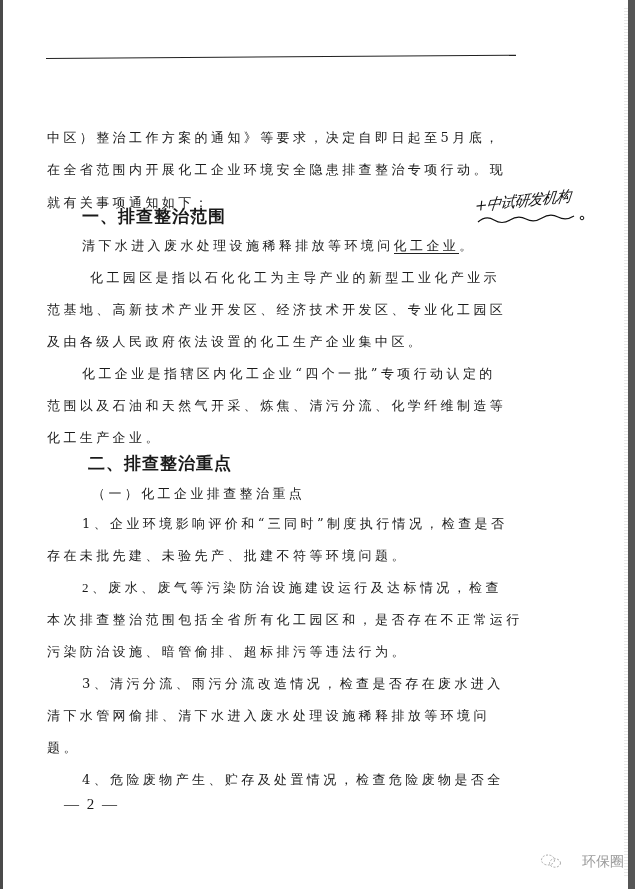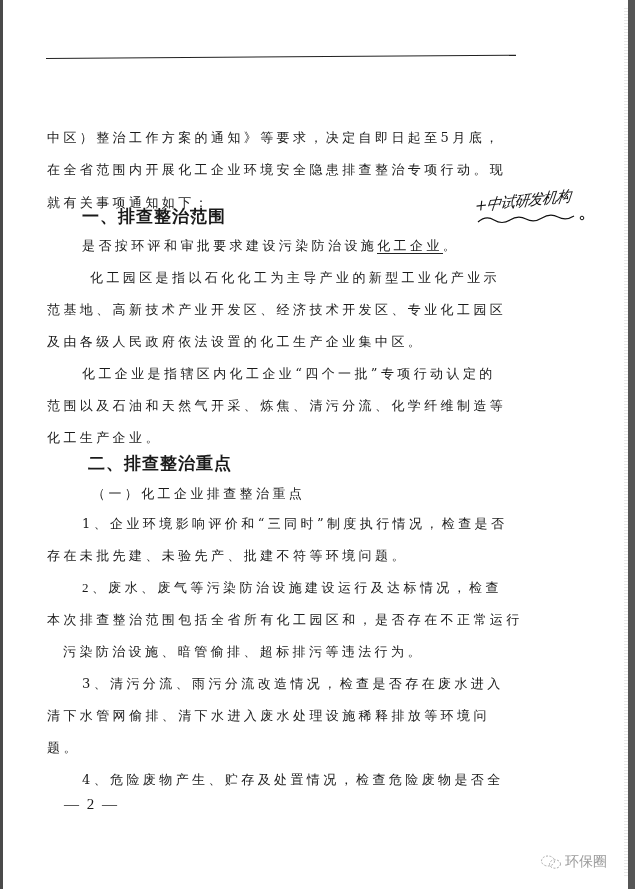--- a/index.html
+++ b/index.html
@@ -53,41 +53,41 @@
       white-space: nowrap;
     }
     .hand-squiggle { position: absolute; left: 476px; top: 212px; }
     .page-number {
       position: absolute; left: 64px; top: 796px;
       font-family: "Liberation Serif", serif; font-size: 15px; letter-spacing: 2px;
       white-space: nowrap;
     }
     .watermark {
       position: absolute; left: 540px; top: 853px;
-      display: flex; align-items: center; gap: 3px;
+      display: flex; gap: 20px;
       color: #9a9a9a; font-family: "DejaVu Sans", sans-serif; font-size: 14px;
     }
   </style>
 </head>
 <body>
 
 <div class="frame-left"></div>
 <div class="frame-right-noise"></div>
 <div class="frame-right"></div>
 
 <div class="top-rule"></div>
 
 <div class="line" style="left:47px; top:128px;">中区）整治工作方案的通知》等要求，决定自即日起至5月底，</div>
 <div class="line" style="left:47px; top:160px;">在全省范围内开展化工企业环境安全隐患排查整治专项行动。现</div>
 <div class="line" style="left:47px; top:193px;">就有关事项通知如下：</div>
 
 <div class="heading" style="left:82px; top:206px;">一、排查整治范围</div>
 
 <div class="line" style="left:82px; top:236px;">
-  <span>是否按环评和审批要求建设污染防治设施</span><span class="underline-mark">化工企业</span><span>。</span>
+  <span>清下水进入废水处理设施稀释排放等环境问</span><span class="underline-mark">化工企业</span><span>。</span>
 </div>
 
 <div class="handwriting">+中试研发机构</div>
 <svg class="hand-squiggle" width="110" height="14" viewBox="0 0 110 14">
   <path d="M2 10 Q10 3 18 8 T34 8 T50 7 T66 6 T82 5 T98 4" fill="none" stroke="#111" stroke-width="1.2"></path>
   <circle cx="106" cy="6" r="1.8" fill="none" stroke="#111" stroke-width="1"></circle>
 </svg>
 
 <div class="line" style="left:82px; top:268px;margin-left:8px;">化工园区是指以石化化工为主导产业的新型工业化产业示</div>
 <div class="line" style="left:47px; top:300px;">范基地、高新技术产业开发区、经济技术开发区、专业化工园区</div>
@@ -98,21 +98,21 @@
 <div class="line" style="left:47px; top:428px;">化工生产企业。</div>
 
 <div class="heading" style="left:88px; top:453px;">二、排查整治重点</div>
 <div class="line" style="left:92px; top:484px;">（一）化工企业排查整治重点</div>
 
 <div class="line" style="left:82px; top:514px;">1、企业环境影响评价和“三同时”制度执行情况，检查是否</div>
 <div class="line" style="left:47px; top:546px;">存在未批先建、未验先产、批建不符等环境问题。</div>
 
 <div class="line" style="left:82px; top:578px;font-family:Liberation Serif, serif;">2、废水、废气等污染防治设施建设运行及达标情况，检查</div>
 <div class="line" style="left:47px; top:610px;">本次排查整治范围包括全省所有化工园区和，是否存在不正常运行</div>
-<div class="line" style="left:63px; top:642px;">污染防治设施、暗管偷排、超标排污等违法行为。</div>
+<div class="line" style="left:47px; top:642px;">污染防治设施、暗管偷排、超标排污等违法行为。</div>
 
 <div class="line" style="left:82px; top:674px;text-align:center;">3、清污分流、雨污分流改造情况，检查是否存在废水进入</div>
 <div class="line" style="left:47px; top:706px;">清下水管网偷排、清下水进入废水处理设施稀释排放等环境问</div>
 <div class="line" style="left:47px; top:738px;">题。</div>
 
 <div class="line" style="left:82px; top:770px;">4、危险废物产生、贮存及处置情况，检查危险废物是否全</div>
 
 <div class="page-number">— 2 —</div>
 
 <div class="watermark">

